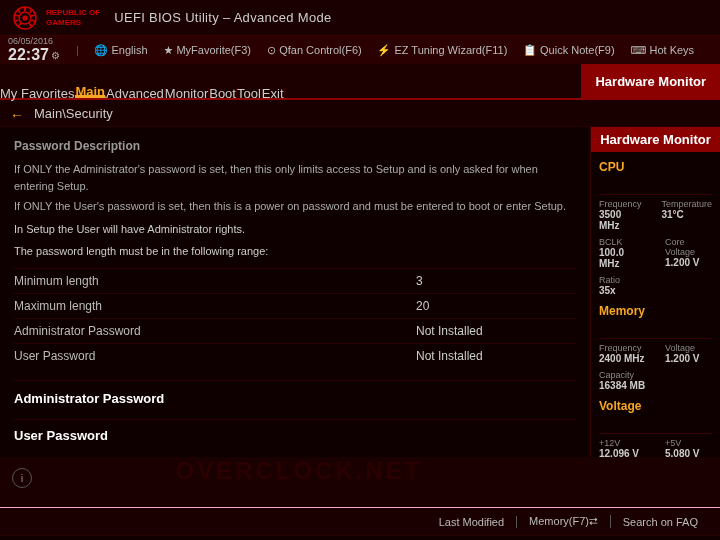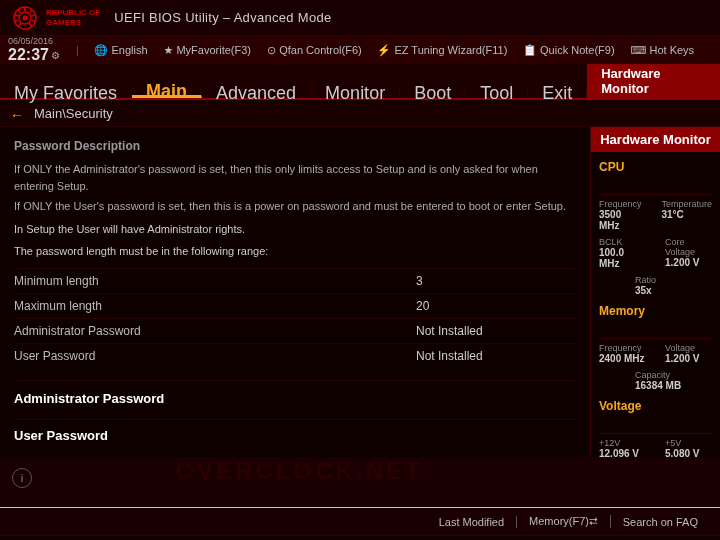--- a/index.html
+++ b/index.html
@@ -72,24 +72,24 @@
     
     .nav-menu {
       background: #1c0000;
       display: flex;
       align-items: stretch;
       height: 36px;
       border-bottom: 2px solid #8b0000;
       padding-left: 0;
     }
     .nav-item {
-      padding: 0 14px;
-      display: flex;
-      align-items: center;
-      font-size: 18px;
+      padding: 0 0;
+      display: flex;
+      align-items: center;
+      font-size: 13px;
       color: #ccc;
       cursor: pointer;
       border-right: 1px solid #3a0000;
       white-space: nowrap;
       margin-top: 24px;
     }
     .nav-item.active {
       color: #f5a623;
       border-bottom: 3px solid #f5a623;
       font-weight: bold;
@@ -234,21 +234,20 @@
       font-size: 9px;
       color: #888;
     }
     .hw-value {
       font-size: 10px;
       color: #ccc;
       font-weight: bold;
     }
     .hw-single {
       margin-bottom: 4px;
-      margin-left: 36px;
     }
     .hw-single .hw-label { font-size: 9px; color: #888; }
     .hw-single .hw-value { font-size: 10px; color: #ccc; font-weight: bold; }
 
     
     .status-bar {
       background: #1a0000;
       border-top: 1px solid #f9a8d4;
       display: flex;
       align-items: center;

